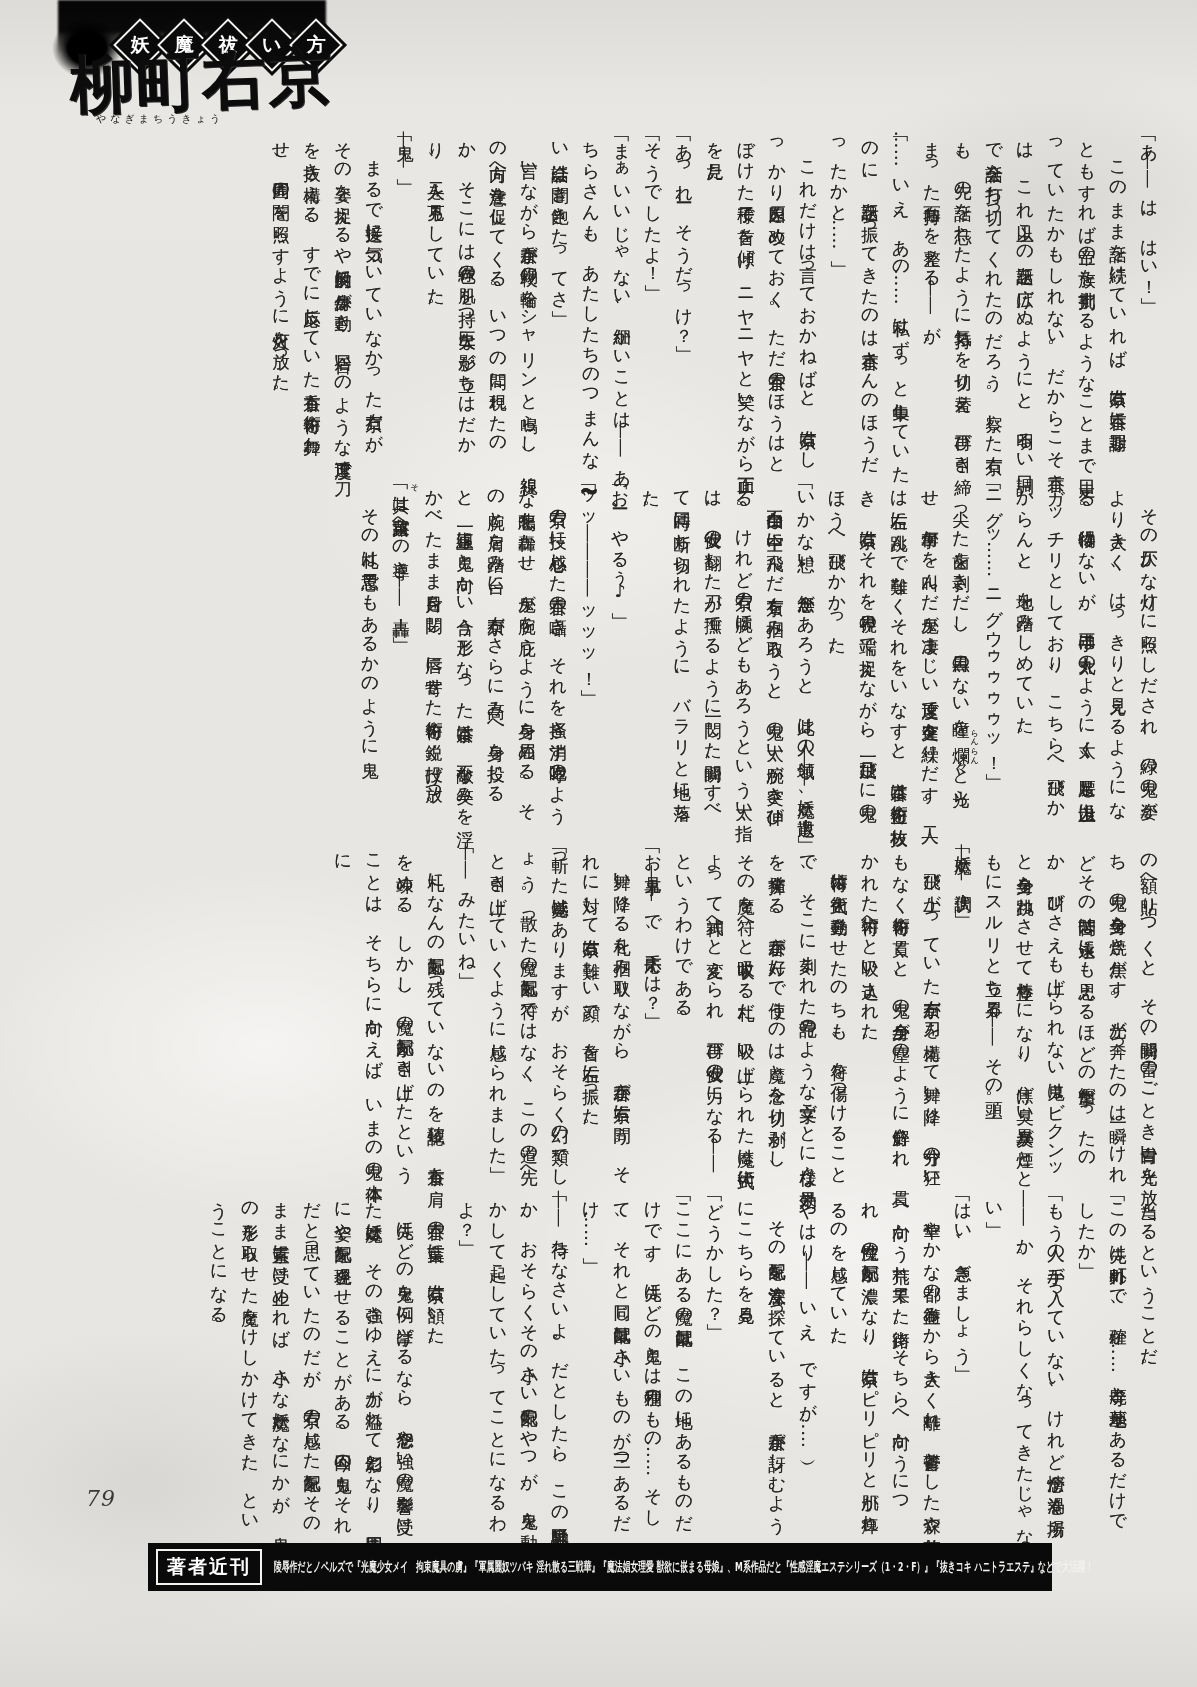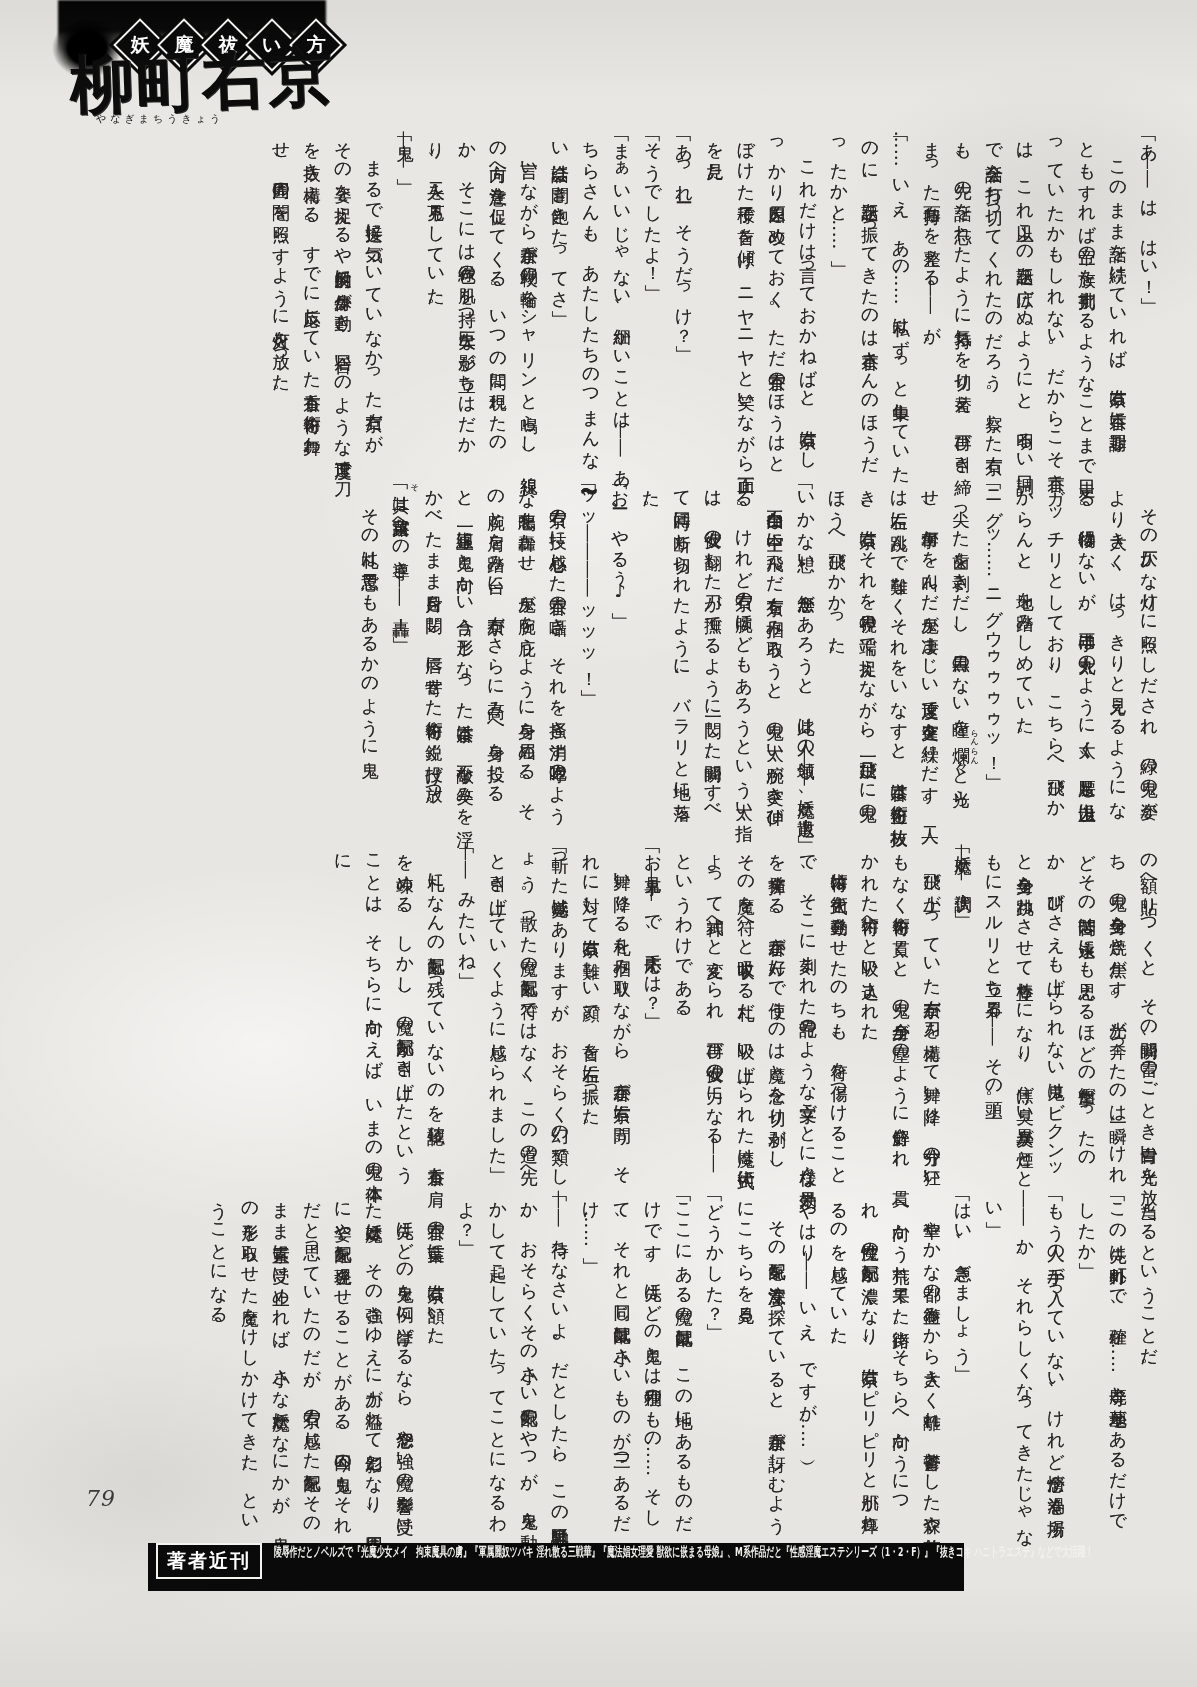--- a/index.html
+++ b/index.html
@@ -54,22 +54,22 @@
   .band-2{ top:478px; }
   .band-3{ top:842px; }
   .band-4{ top:1190px; }
   
   .page-number{
     position:absolute; left:86px; top:1486px; font-size:22px; color:#3a3836;
     letter-spacing:1px;
     font-style:italic;
   }
   .footer-banner{
-    position:absolute; left:148px; top:1543px; width:816px; height:48px;
-    background:#0a0a0a; display:flex; align-items:flex-start; padding:0 8px;
+    position:absolute; left:148px; top:1543px; width:904px; height:48px;
+    background:#0a0a0a; display:flex; align-items:center; padding:0 8px;
     box-sizing:border-box;
   }
   .author-label{
     flex:0 0 auto; border:2px solid #f4f3f0; color:#fff; font-weight:bold;
     font-size:19px; padding:3px 9px; letter-spacing:2px;
     font-family:"DejaVu Sans","Liberation Sans",sans-serif;
   }
   .book-list{
     flex:1 1 auto; color:#f2f1ee; font-size:13px; white-space:nowrap;
     transform:scaleX(.60); transform-origin:left center; margin-left:12px;

